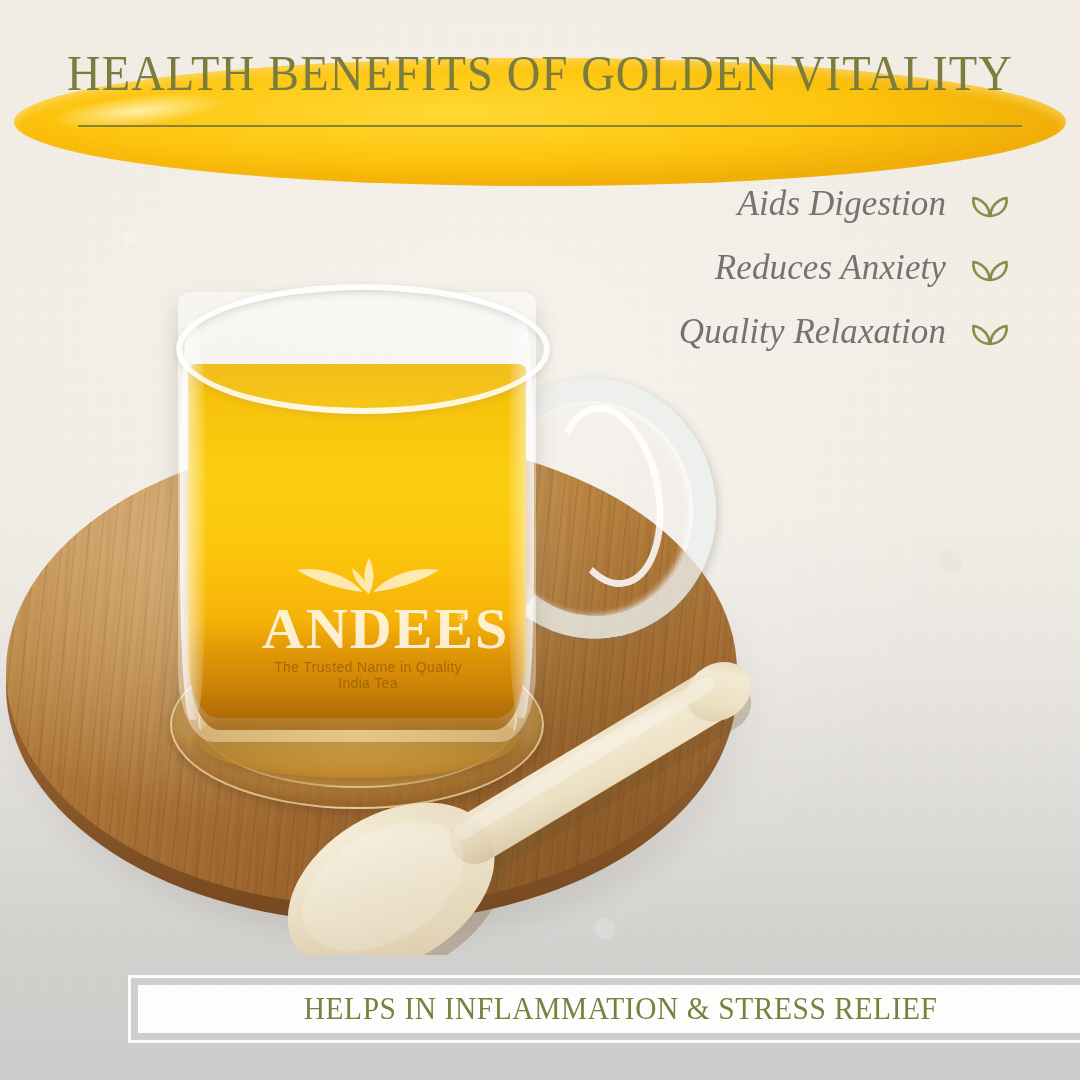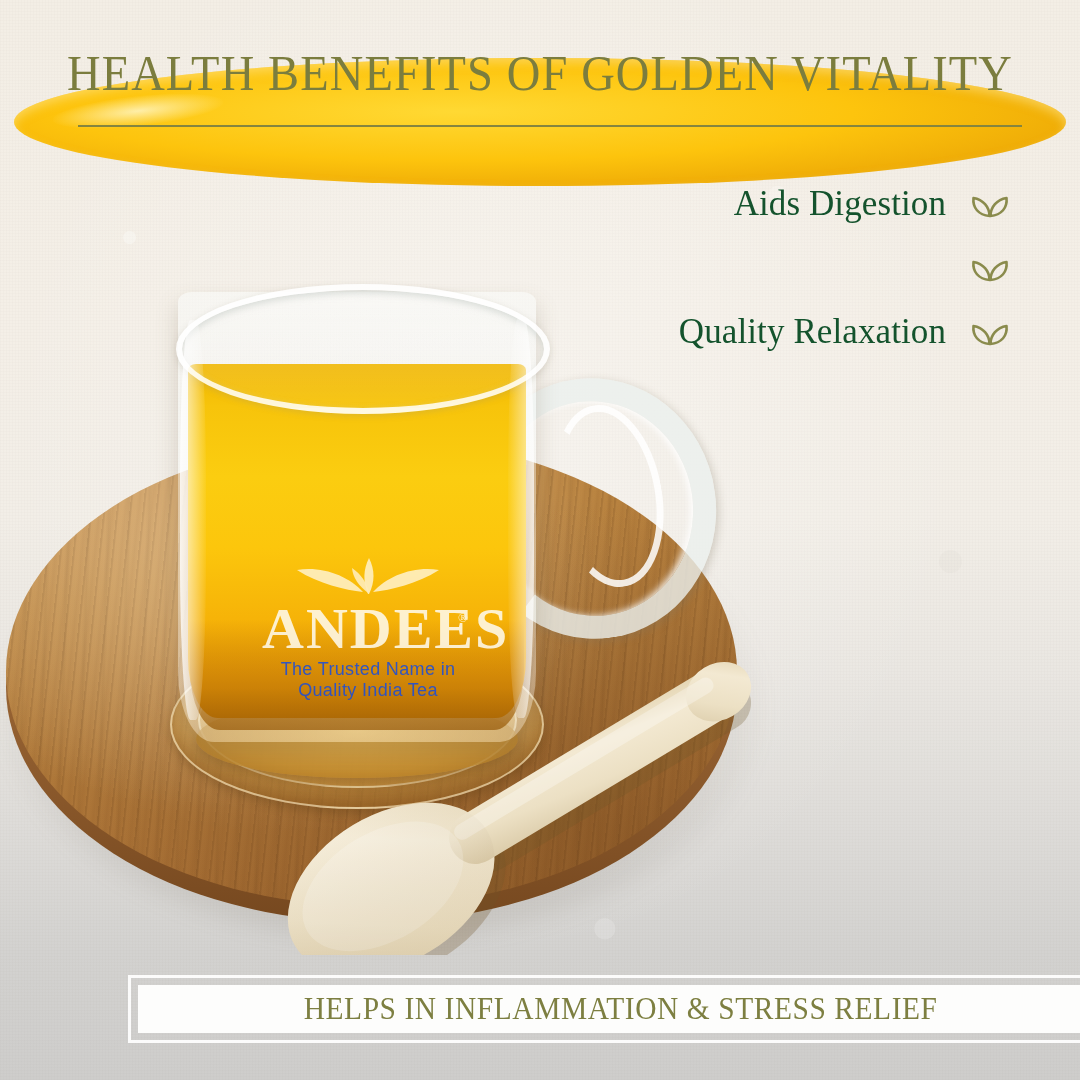--- a/index.html
+++ b/index.html
@@ -86,25 +86,26 @@
     width: 520px;
   }
   .benefit-row {
     display: flex;
     align-items: center;
     justify-content: flex-end;
     gap: 24px;
     height: 64px;
   }
   .benefit-label {
-    color: #14532d;
+    color: #737373;
     font-size: 35px;
     font-family: "Liberation Serif", serif;
     white-space: nowrap;
     letter-spacing: .1px;
+    font-style: italic;
   }
   .leaf-icon {
     width: 40px;
     height: 34px;
     flex: 0 0 auto;
     display: block;
   }
 
   
   .photo { position: absolute; inset: 0; }
@@ -347,23 +348,23 @@
   .logo-reg {
     position: absolute;
     right: -17px;
     top: -2px;
     font-size: 13px;
     font-weight: normal;
     letter-spacing: 0;
   }
   .logo-tag {
     font-family: "Liberation Sans", sans-serif;
-    font-size: 18px;
+    font-size: 14px;
     letter-spacing: .35px;
-    color: #1d4ed8;
+    color: #a16207;
     margin-top: 3px;
   }
 
   
   .spoon { position: absolute; left: 250px; top: 655px; width: 560px; height: 300px; }
 
   
   .banner-outer {
     position: absolute;
     left: 128px;
@@ -478,20 +479,21 @@
 
     <div class="benefit-row">
       <span class="benefit-label">Aids Digestion</span>
       <svg class="leaf-icon" viewBox="0 0 40 34">
         <path d="M19.5 29 C19.5 20 13 12.5 3.5 11 C2.4 20.5 8.5 28.2 19.5 29 Z" fill="none" stroke="#8a8b4c" stroke-width="2.6" stroke-linejoin="round"></path>
         <path d="M20.5 29 C20.5 20 27 12.5 36.5 11 C37.6 20.5 31.5 28.2 20.5 29 Z" fill="none" stroke="#8a8b4c" stroke-width="2.6" stroke-linejoin="round"></path>
       </svg>
     </div>
 
     <div class="benefit-row">
+      <span class="benefit-label">Reduces Anxiety</span>
       <svg class="leaf-icon" viewBox="0 0 40 34">
         <path d="M19.5 29 C19.5 20 13 12.5 3.5 11 C2.4 20.5 8.5 28.2 19.5 29 Z" fill="none" stroke="#8a8b4c" stroke-width="2.6" stroke-linejoin="round"></path>
         <path d="M20.5 29 C20.5 20 27 12.5 36.5 11 C37.6 20.5 31.5 28.2 20.5 29 Z" fill="none" stroke="#8a8b4c" stroke-width="2.6" stroke-linejoin="round"></path>
       </svg>
     </div>
 
     <div class="benefit-row">
       <span class="benefit-label">Quality Relaxation</span>
       <svg class="leaf-icon" viewBox="0 0 40 34">
         <path d="M19.5 29 C19.5 20 13 12.5 3.5 11 C2.4 20.5 8.5 28.2 19.5 29 Z" fill="none" stroke="#8a8b4c" stroke-width="2.6" stroke-linejoin="round"></path>

